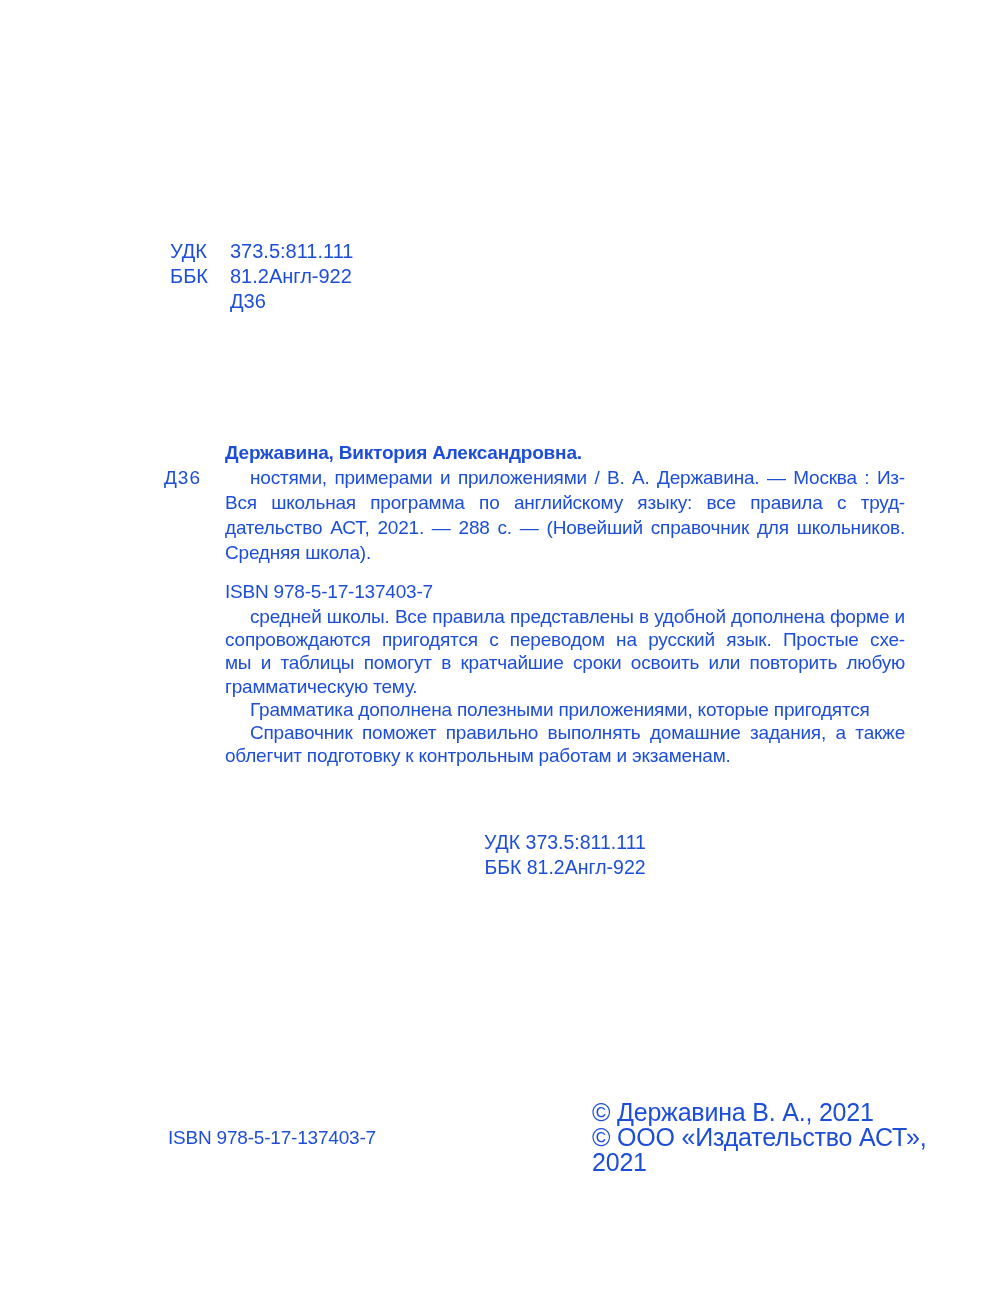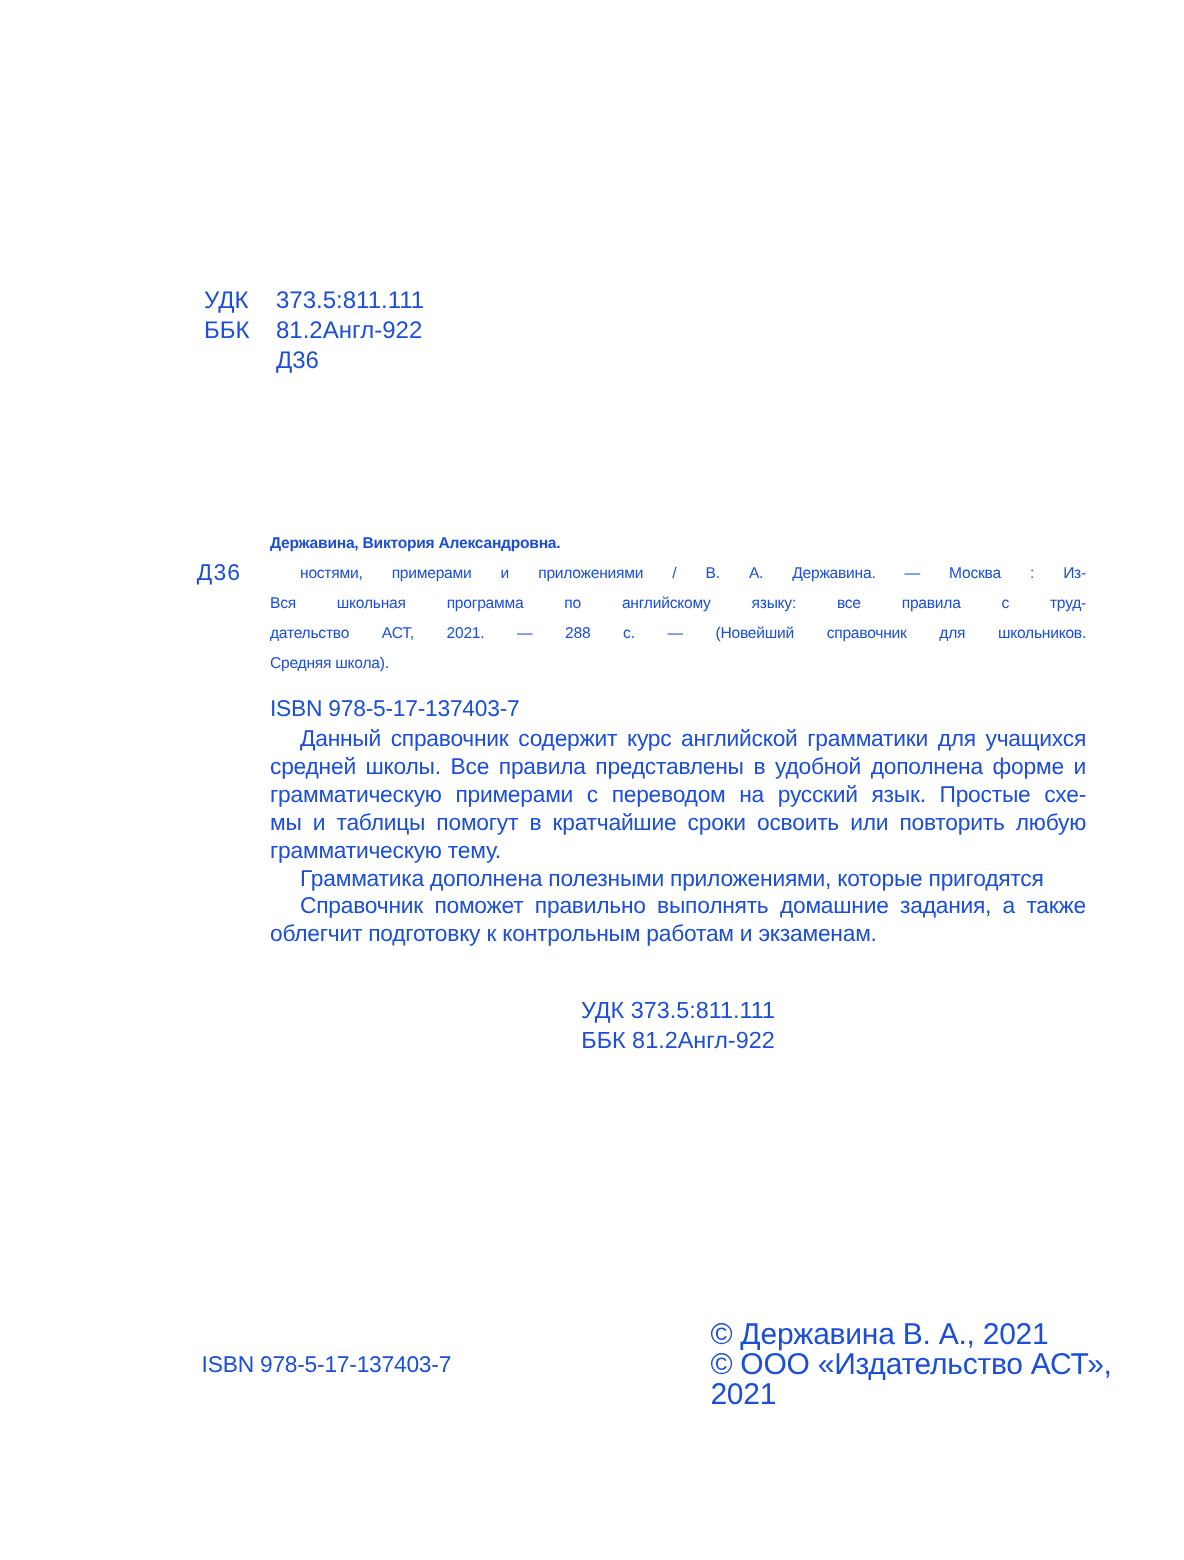--- a/index.html
+++ b/index.html
@@ -38,21 +38,21 @@
     line-height: 25px;
     letter-spacing: 1px;
   }
 
   
   .card {
     position: absolute;
     left: 225px;
     top: 440px;
     width: 680px;
-    font-size: 13px;
+    font-size: 19px;
     line-height: 25px;
     letter-spacing: -0.2px;
   }
   .author-heading {
     font-weight: bold;
   }
   .justified .line {
     text-align: justify;
     text-align-last: justify;
   }
@@ -133,23 +133,22 @@
         <div class="line">Вся школьная программа по английскому языку: все правила с труд-</div>
         <div class="line">дательство АСТ, 2021. — 288 с. — (Новейший справочник для школьников.</div>
         <div class="line">Средняя школа).</div>
       </div>
   </div>
 
   <div class="isbn-main">ISBN 978-5-17-137403-7</div>
 
   <div class="annotation">
     <div class="justified para">
-        <div class="line">Данный справочник содержит курс английской грамматики для учащихся</div>
         <div class="line">средней школы. Все правила представлены в удобной дополнена форме и</div>
-        <div class="line">грамматическую примерами с переводом на русский язык. Простые схе-</div>
+        <div class="line">сопровождаются пригодятся с переводом на русский язык. Простые схе-</div>
         <div class="line">мы и таблицы помогут в кратчайшие сроки освоить или повторить любую</div>
         <div class="line">грамматическую тему.</div>
       </div>
     <div class="justified para">
         <div class="line">Грамматика дополнена полезными приложениями, которые пригодятся</div>
       </div>
     <div class="justified para">
         <div class="line">Справочник поможет правильно выполнять домашние задания, а также</div>
         <div class="line">облегчит подготовку к контрольным работам и экзаменам.</div>
       </div>

